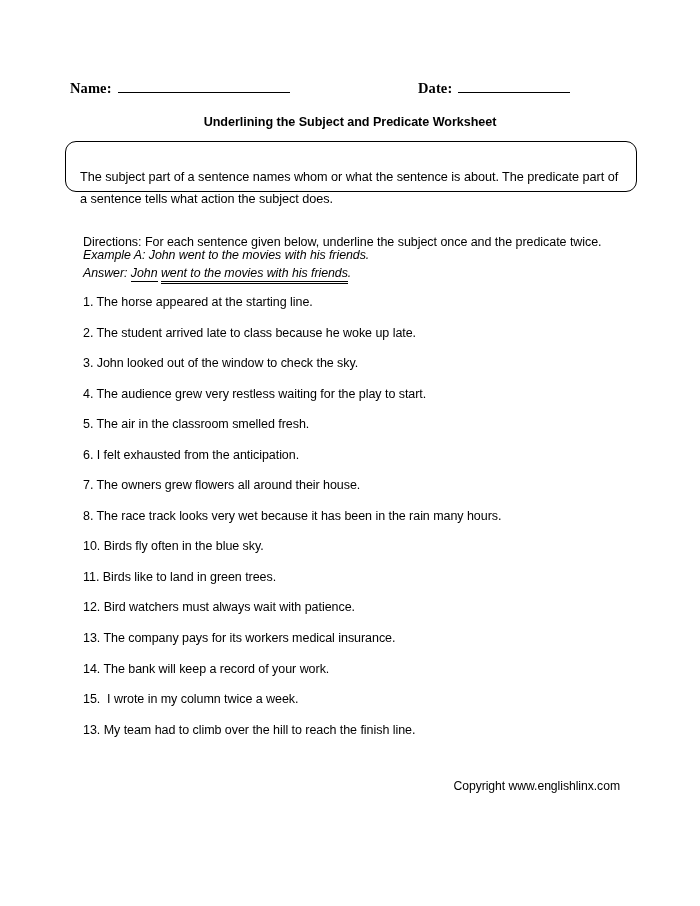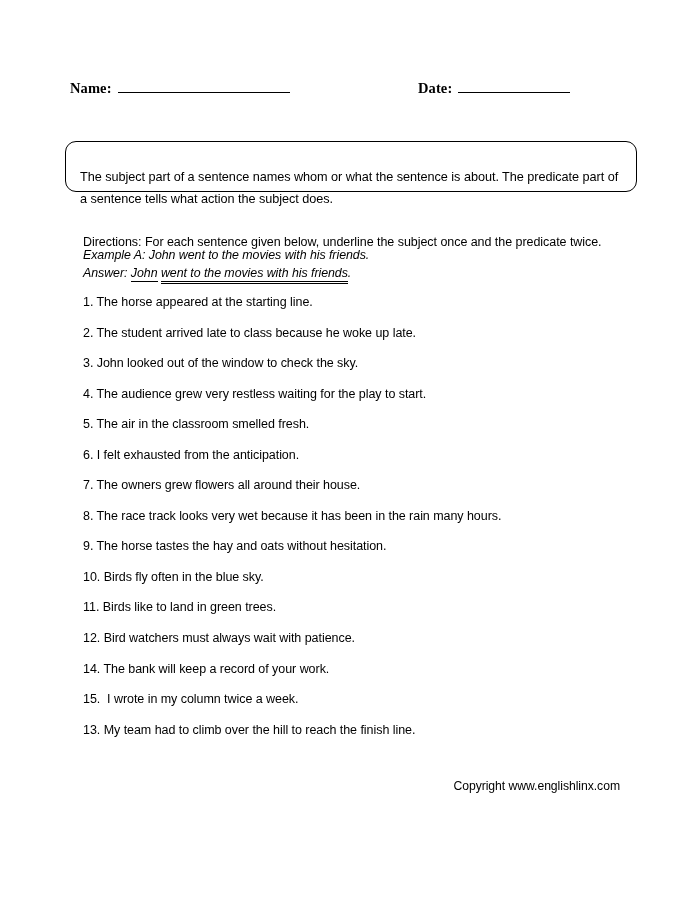--- a/index.html
+++ b/index.html
@@ -162,20 +162,21 @@
     <div class="field field-name">
       <span class="field-label">Name:</span>
       <span class="field-rule rule-name"></span>
     </div>
     <div class="field field-date">
       <span class="field-label">Date:</span>
       <span class="field-rule rule-date"></span>
     </div>
   </div>
 
+  <div class="worksheet-title">Underlining the Subject and Predicate Worksheet</div>
 
   <div class="definition-box">
     <div class="definition-text">The subject part of a sentence names whom or what the sentence is about. The predicate part of a sentence tells what action the subject does.</div>
   </div>
 
   <div class="directions">Directions: For each sentence given below, underline the subject once and the predicate twice.</div>
 
   <div class="example-block">
     <div class="example-line">Example A: John went to the movies with his friends.</div>
     <div class="answer-line">
@@ -185,24 +186,24 @@
 
   <div class="sentence-list">
     <div class="sentence-item">1. The horse appeared at the starting line.</div>
     <div class="sentence-item">2. The student arrived late to class because he woke up late.</div>
     <div class="sentence-item">3. John looked out of the window to check the sky.</div>
     <div class="sentence-item">4. The audience grew very restless waiting for the play to start.</div>
     <div class="sentence-item">5. The air in the classroom smelled fresh.</div>
     <div class="sentence-item">6. I felt exhausted from the anticipation.</div>
     <div class="sentence-item">7. The owners grew flowers all around their house.</div>
     <div class="sentence-item">8. The race track looks very wet because it has been in the rain many hours.</div>
-    <div class="sentence-item">9. The horse tastes the hay and oats without hesitation.</div>
     <div class="sentence-item">10. Birds fly often in the blue sky.</div>
     <div class="sentence-item">11. Birds like to land in green trees.</div>
     <div class="sentence-item">12. Bird watchers must always wait with patience.</div>
+    <div class="sentence-item">13. The company pays for its workers medical insurance.</div>
     <div class="sentence-item">14. The bank will keep a record of your work.</div>
     <div class="sentence-item">15.  I wrote in my column twice a week.</div>
     <div class="sentence-item">13. My team had to climb over the hill to reach the finish line.</div>
   </div>
 
   <div class="copyright">Copyright www.englishlinx.com</div>
 
 </div>
 
 </body></html>

